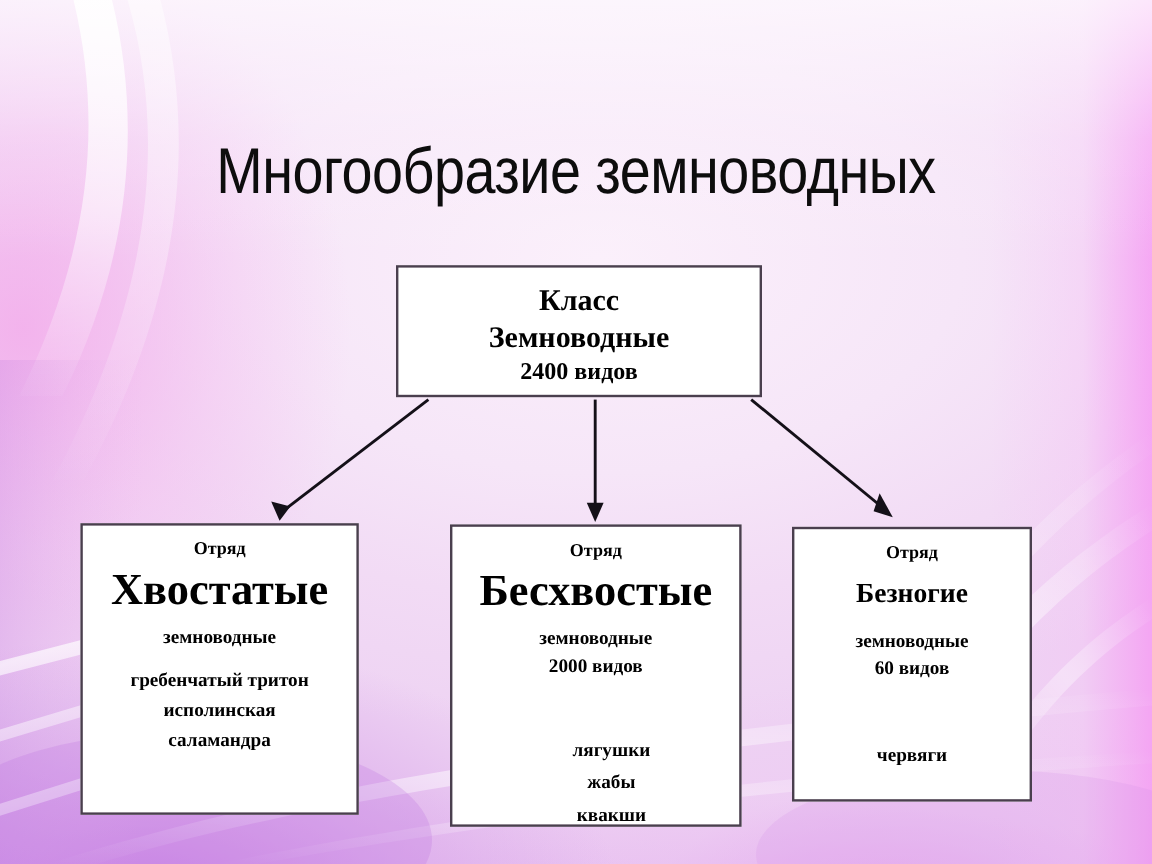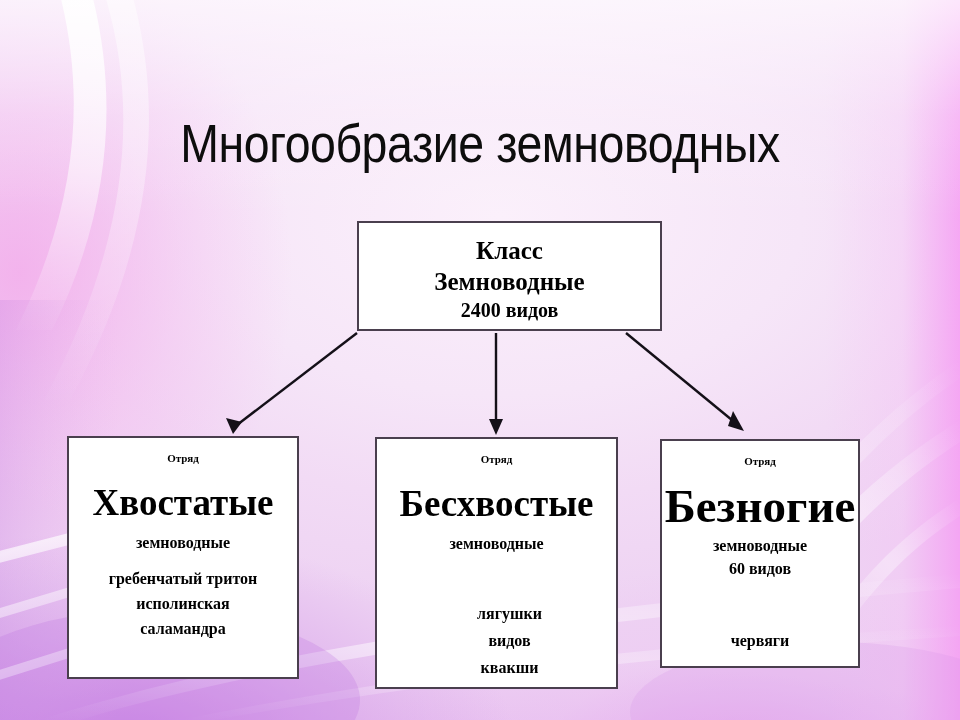--- a/index.html
+++ b/index.html
@@ -81,21 +81,21 @@
   .node {
     position: absolute;
     background: #ffffff;
     border: 2px solid #4a3f4e;
     box-sizing: border-box;
     text-align: center;
     color: #000000;
   }
 
   #node-class {
-    left: 357px;
+    left: 330px;
     top: 221px;
     width: 305px;
     height: 110px;
     padding-top: 12px;
   }
   .cls-title {
     font-size: 25px;
     font-weight: bold;
     line-height: 31px;
   }
@@ -111,32 +111,32 @@
   }
 
   .order-box {
     padding-top: 10px;
   }
   #node-urodela  { left: 67px;  top: 436px; width: 232px; height: 243px; }
   #node-anura    { left: 375px; top: 437px; width: 243px; height: 252px; }
   #node-apoda    { left: 660px; top: 439px; width: 200px; height: 229px; }
 
   .ord-label {
-    font-size: 11px;
+    font-size: 15px;
     font-weight: bold;
     line-height: 21px;
   }
   .ord-name {
     font-weight: bold;
     line-height: 44px;
-    margin-top: 12px;
+    margin-top: 1px;
   }
   #node-urodela .ord-name { font-size: 37px; }
   #node-anura   .ord-name { font-size: 37px; text-align: center; }
-  #node-apoda   .ord-name { font-size: 47px; }
+  #node-apoda   .ord-name { font-size: 23px; }
 
   .ord-sub {
     font-size: 16px;
     font-weight: bold;
     line-height: 23px;
     margin-top: 6px;
   }
   .ord-count {
     font-size: 16px;
     font-weight: bold;
@@ -248,23 +248,24 @@
       <div>гребенчатый тритон</div>
       <div>исполинская</div>
       <div>саламандра</div>
     </div>
   </div>
 
   <div class="node order-box" id="node-anura">
     <div class="ord-label">Отряд</div>
     <div class="ord-name">Бесхвостые</div>
     <div class="ord-sub">земноводные</div>
+    <div class="ord-count">2000 видов</div>
     <div class="ord-examples">
       <div>лягушки</div>
-      <div>видов</div>
+      <div>жабы</div>
       <div>квакши</div>
     </div>
   </div>
 
   <div class="node order-box" id="node-apoda">
     <div class="ord-label">Отряд</div>
     <div class="ord-name">Безногие</div>
     <div class="ord-sub">земноводные</div>
     <div class="ord-count">60 видов</div>
     <div class="ord-examples">

